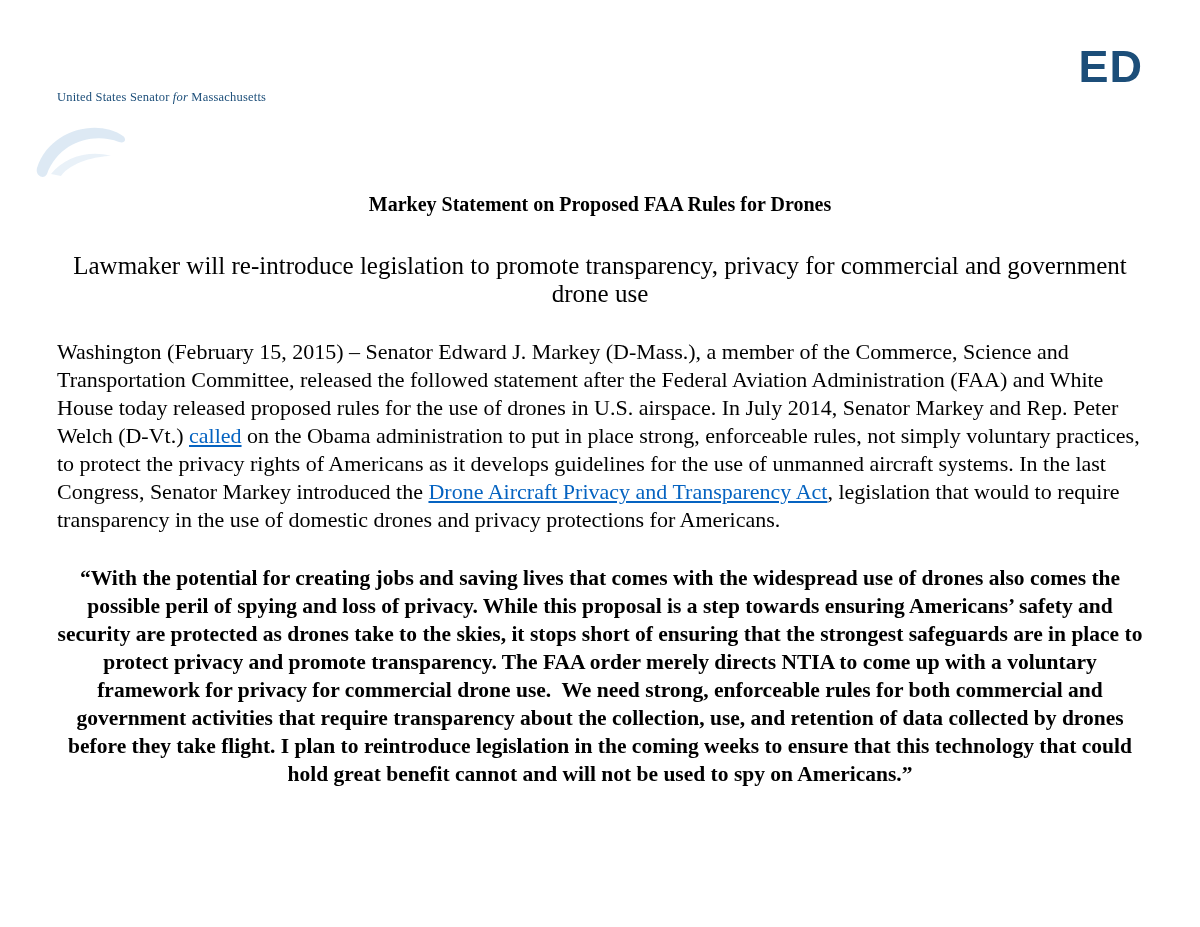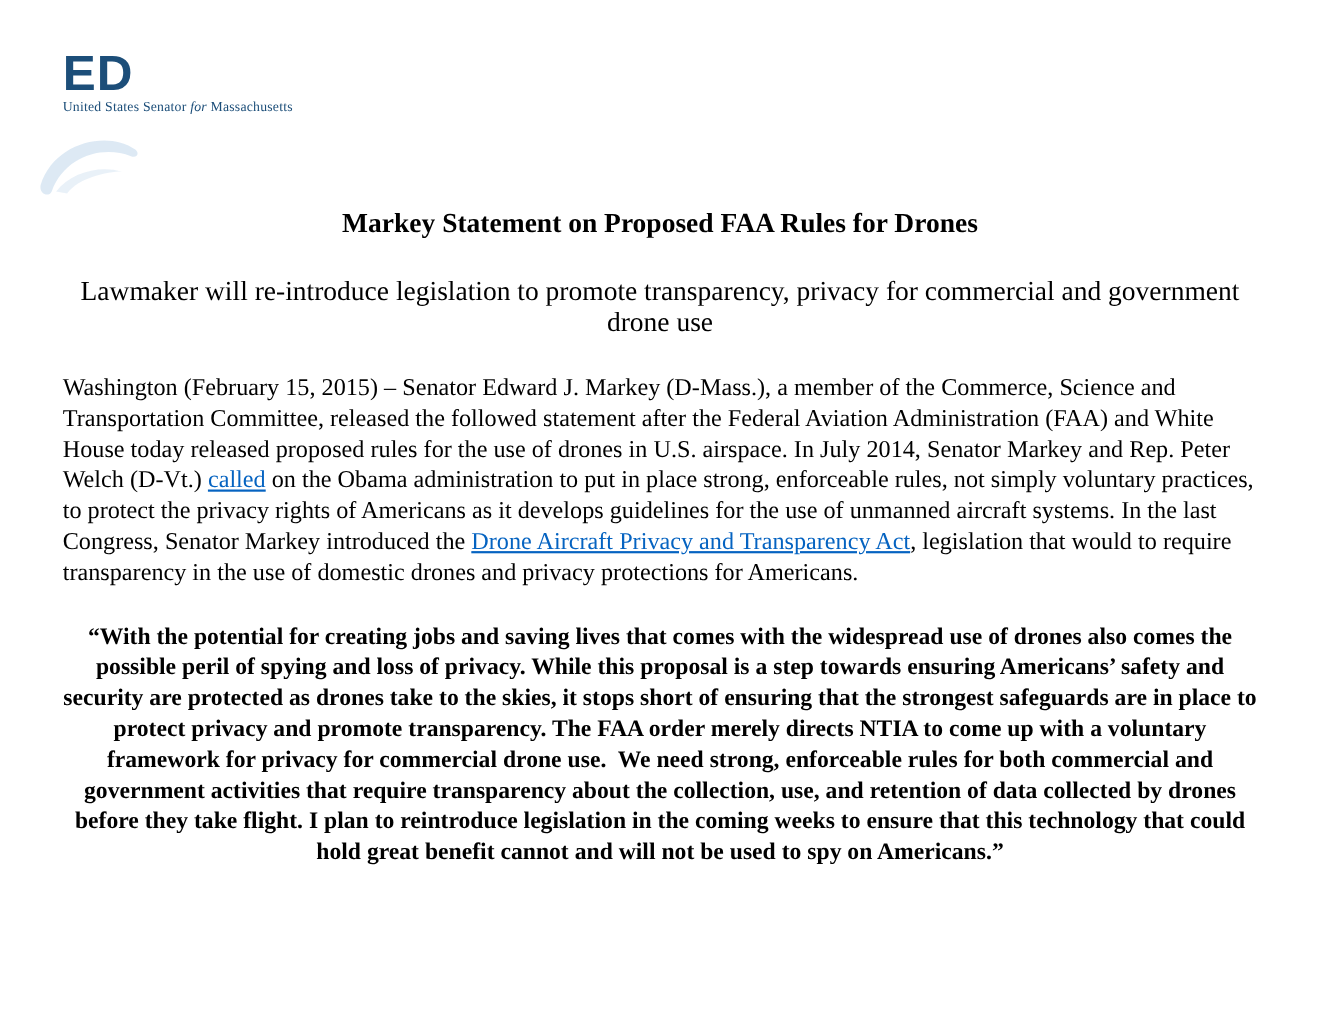--- a/index.html
+++ b/index.html
@@ -30,20 +30,21 @@
     opacity: 0.55;
   }
   .logo-ed {
     font-family: "Liberation Sans", sans-serif;
     font-weight: bold;
     font-size: 45px;
     line-height: 38px;
     letter-spacing: 1px;
     color: #1c4e79;
     position: relative;
+    text-align: right;
   }
   .logo-markey {
     font-family: "Liberation Sans", sans-serif;
     font-weight: bold;
     font-size: 45px;
     line-height: 42px;
     letter-spacing: 1px;
     position: relative;
   }
   .logo-ma { color: #163f63; }
@@ -54,21 +55,21 @@
     font-size: 12.5px;
     color: #1c4e79;
     margin-top: 4px;
     letter-spacing: 0.2px;
   }
   .logo-tagline .for-italic { font-style: italic; }
 
   
   .title {
     text-align: center;
-    font-size: 25px;
+    font-size: 20px;
     font-weight: bold;
     margin: 0 0 32px 0;
     line-height: 32px;
   }
   .subtitle {
     text-align: center;
     font-size: 25px;
     line-height: 28px;
     margin: 0 0 30px 0;
   }

